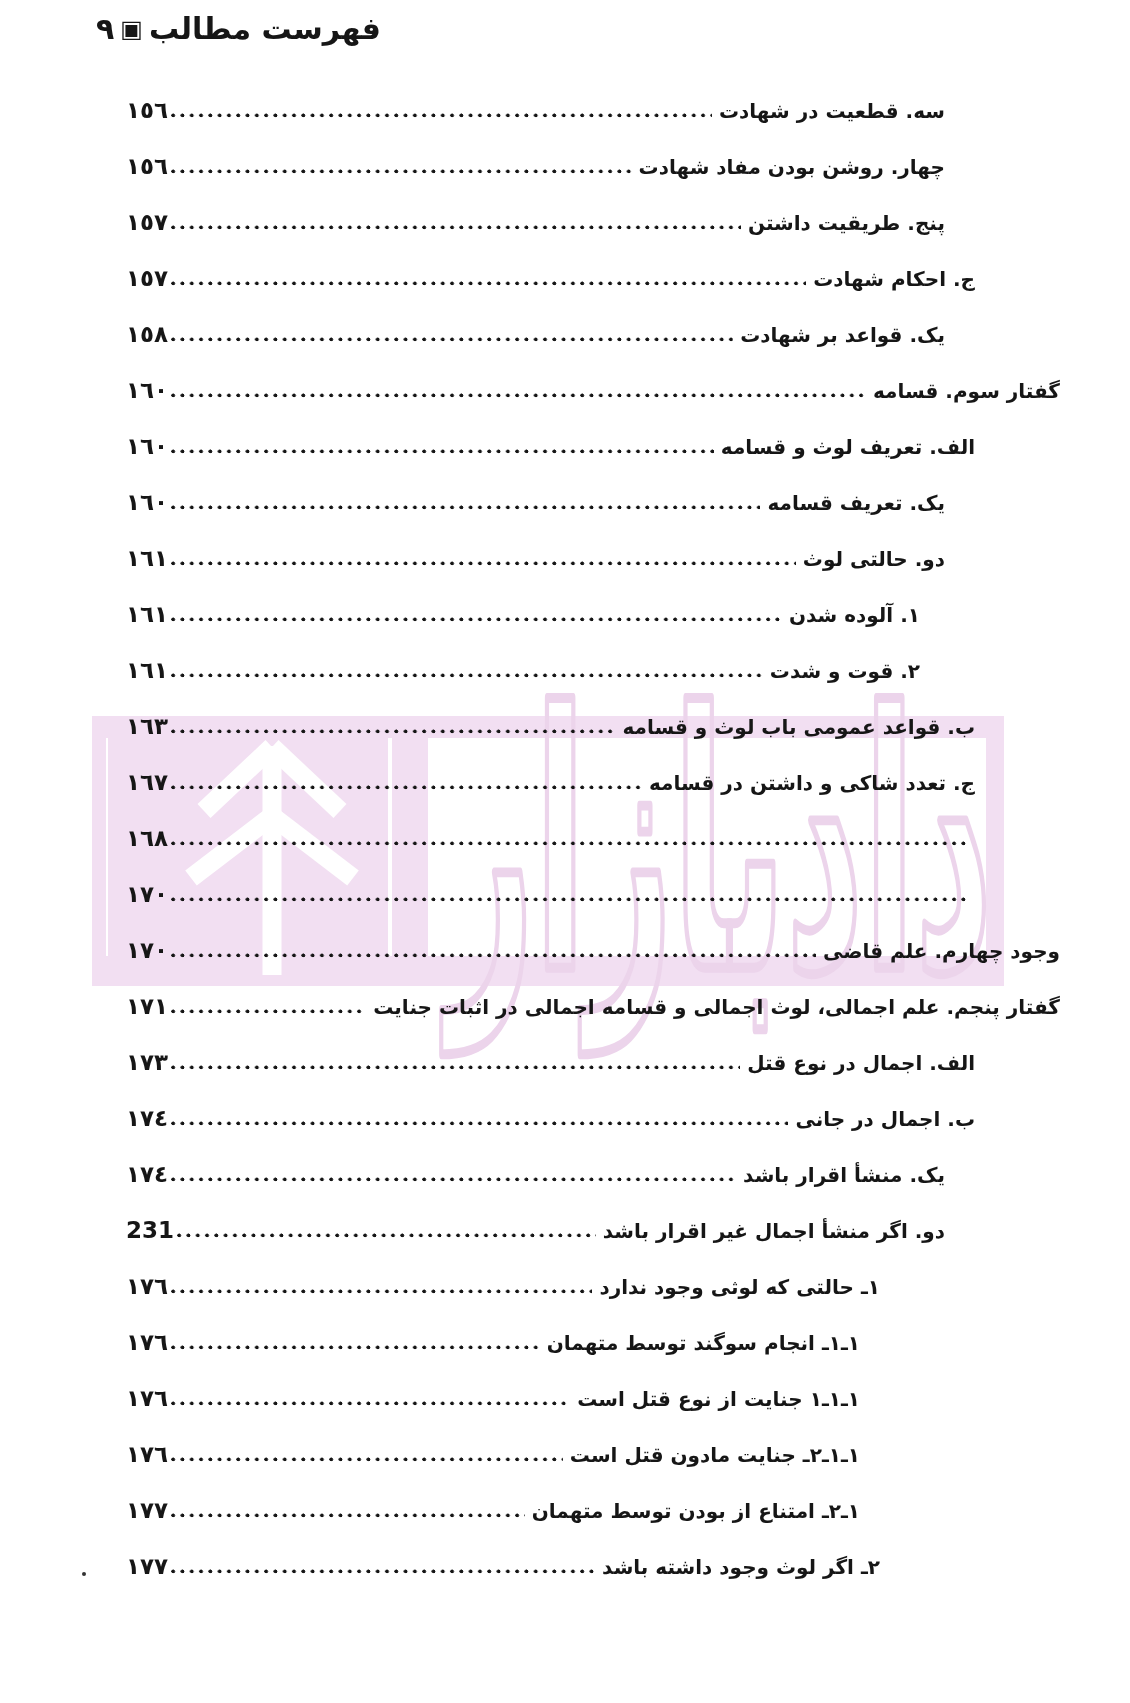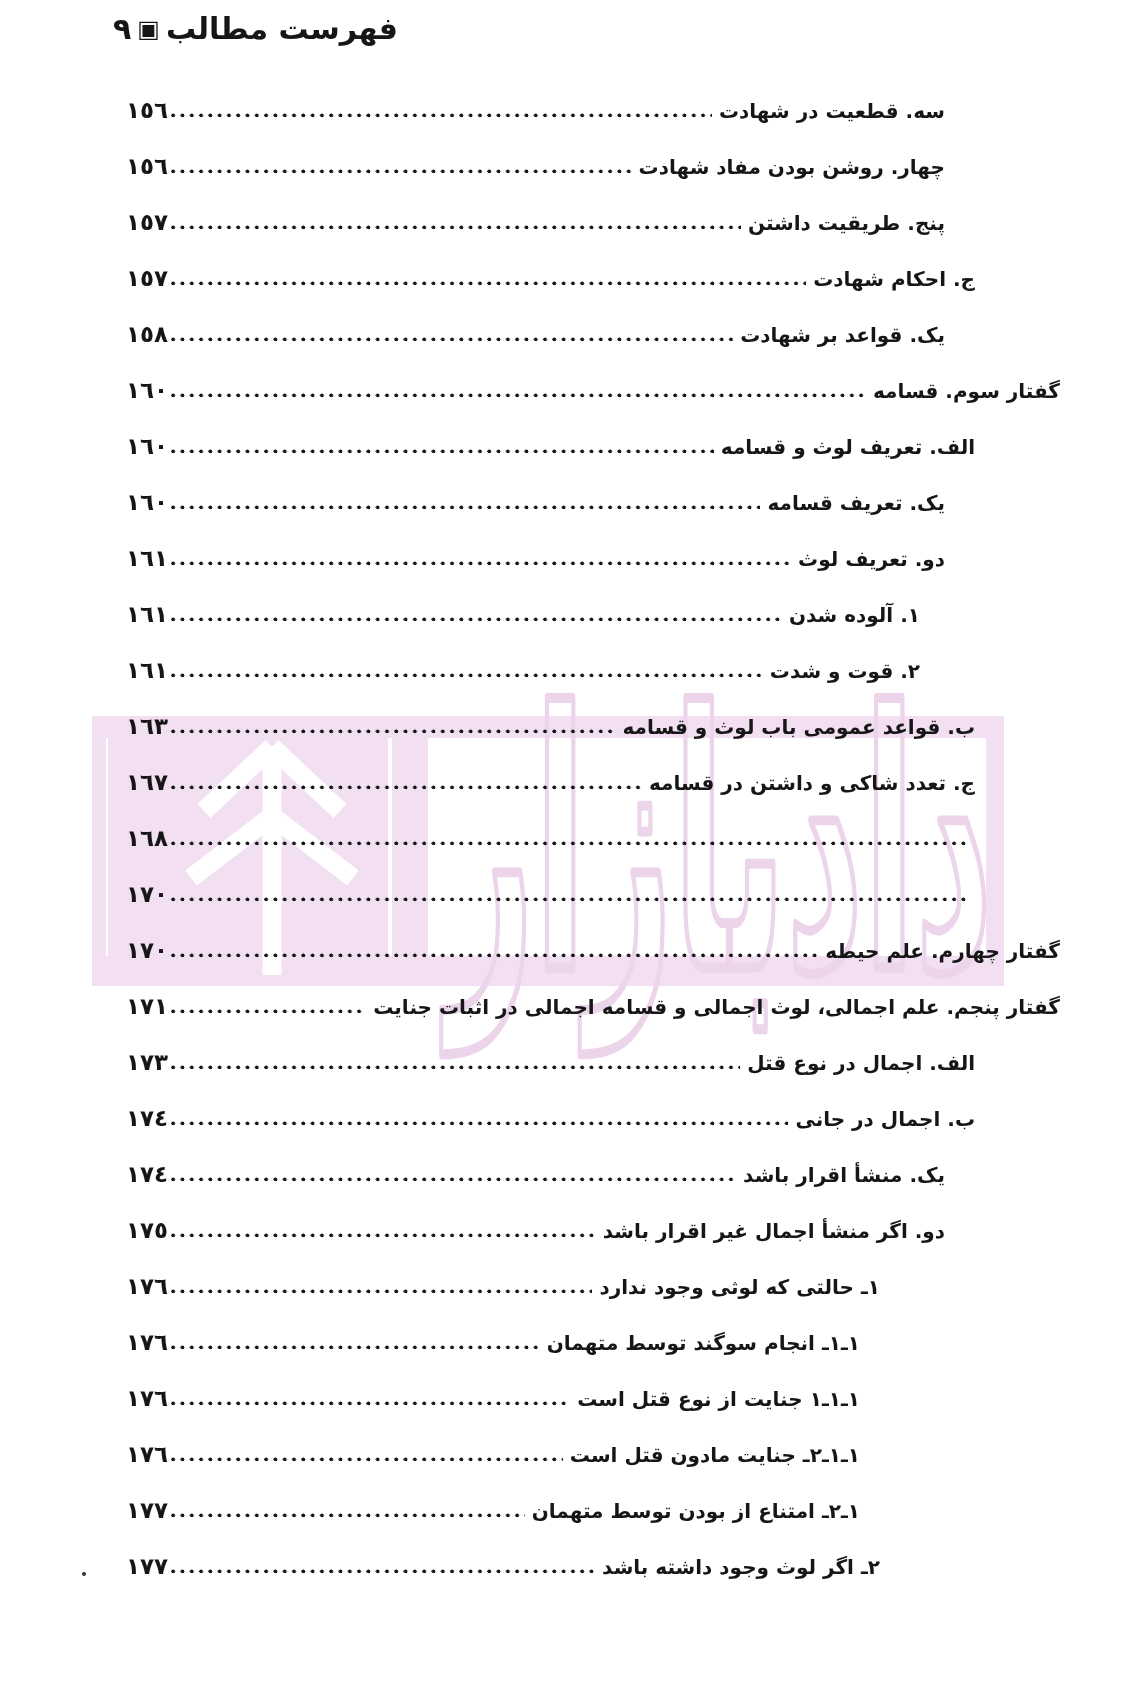--- a/index.html
+++ b/index.html
@@ -42,21 +42,21 @@
     pointer-events:none;
   }
   .wm-word text{
     font-family:"DejaVu Sans", sans-serif;
     font-weight:bold;
   }
 
   
   .header{
     position:absolute;z-index:3;
-    top:8px;left:113px;
+    top:8px;left:96px;
     direction:rtl;
     font-size:30px;font-weight:bold;line-height:42px;
     white-space:nowrap;
     letter-spacing:0.5px;
   }
   .header .sq{font-size:24px;position:relative;top:-2px;padding:0 6px;}
 
   
   .toc{
     position:absolute;z-index:2;
@@ -164,21 +164,21 @@
       <span class="t">الف. تعریف لوث و قسامه</span>
       <span class="dots"></span>
       <span class="n">١٦٠</span>
     </div>
       <div class="row lvl2">
       <span class="t">یک. تعریف قسامه</span>
       <span class="dots"></span>
       <span class="n">١٦٠</span>
     </div>
       <div class="row lvl2">
-      <span class="t">دو. تعریف لوث</span>
+      <span class="t">دو. حالتی لوث</span>
       <span class="dots"></span>
       <span class="n">١٦١</span>
     </div>
       <div class="row lvl3">
       <span class="t">١. آلوده شدن</span>
       <span class="dots"></span>
       <span class="n">١٦١</span>
     </div>
       <div class="row lvl3">
       <span class="t">٢. قوت و شدت</span>
@@ -197,21 +197,21 @@
     </div>
       <div class="row lvl1">
       <span class="dots"></span>
       <span class="n">١٦٨</span>
     </div>
       <div class="row lvl1">
       <span class="dots"></span>
       <span class="n">١٧٠</span>
     </div>
       <div class="row lvl0">
-      <span class="t">گفتار چهارم. علم حیطه</span>
+      <span class="t">وجود چهارم. علم قاضی</span>
       <span class="dots"></span>
       <span class="n">١٧٠</span>
     </div>
       <div class="row lvl0">
       <span class="t">گفتار پنجم. علم اجمالی، لوث اجمالی و قسامه اجمالی در اثبات جنایت</span>
       <span class="dots"></span>
       <span class="n">١٧١</span>
     </div>
       <div class="row lvl1">
       <span class="t">الف. اجمال در نوع قتل</span>
@@ -224,21 +224,21 @@
       <span class="n">١٧٤</span>
     </div>
       <div class="row lvl2">
       <span class="t">یک. منشأ اقرار باشد</span>
       <span class="dots"></span>
       <span class="n">١٧٤</span>
     </div>
       <div class="row lvl2">
       <span class="t">دو. اگر منشأ اجمال غیر اقرار باشد</span>
       <span class="dots"></span>
-      <span class="n">١٧٥</span>
+      <span class="n">231</span>
     </div>
       <div class="row lvl4">
       <span class="t">١ـ حالتی که لوثی وجود ندارد</span>
       <span class="dots"></span>
       <span class="n">١٧٦</span>
     </div>
       <div class="row lvl5">
       <span class="t">١ـ١ـ انجام سوگند توسط متهمان</span>
       <span class="dots"></span>
       <span class="n">١٧٦</span>

